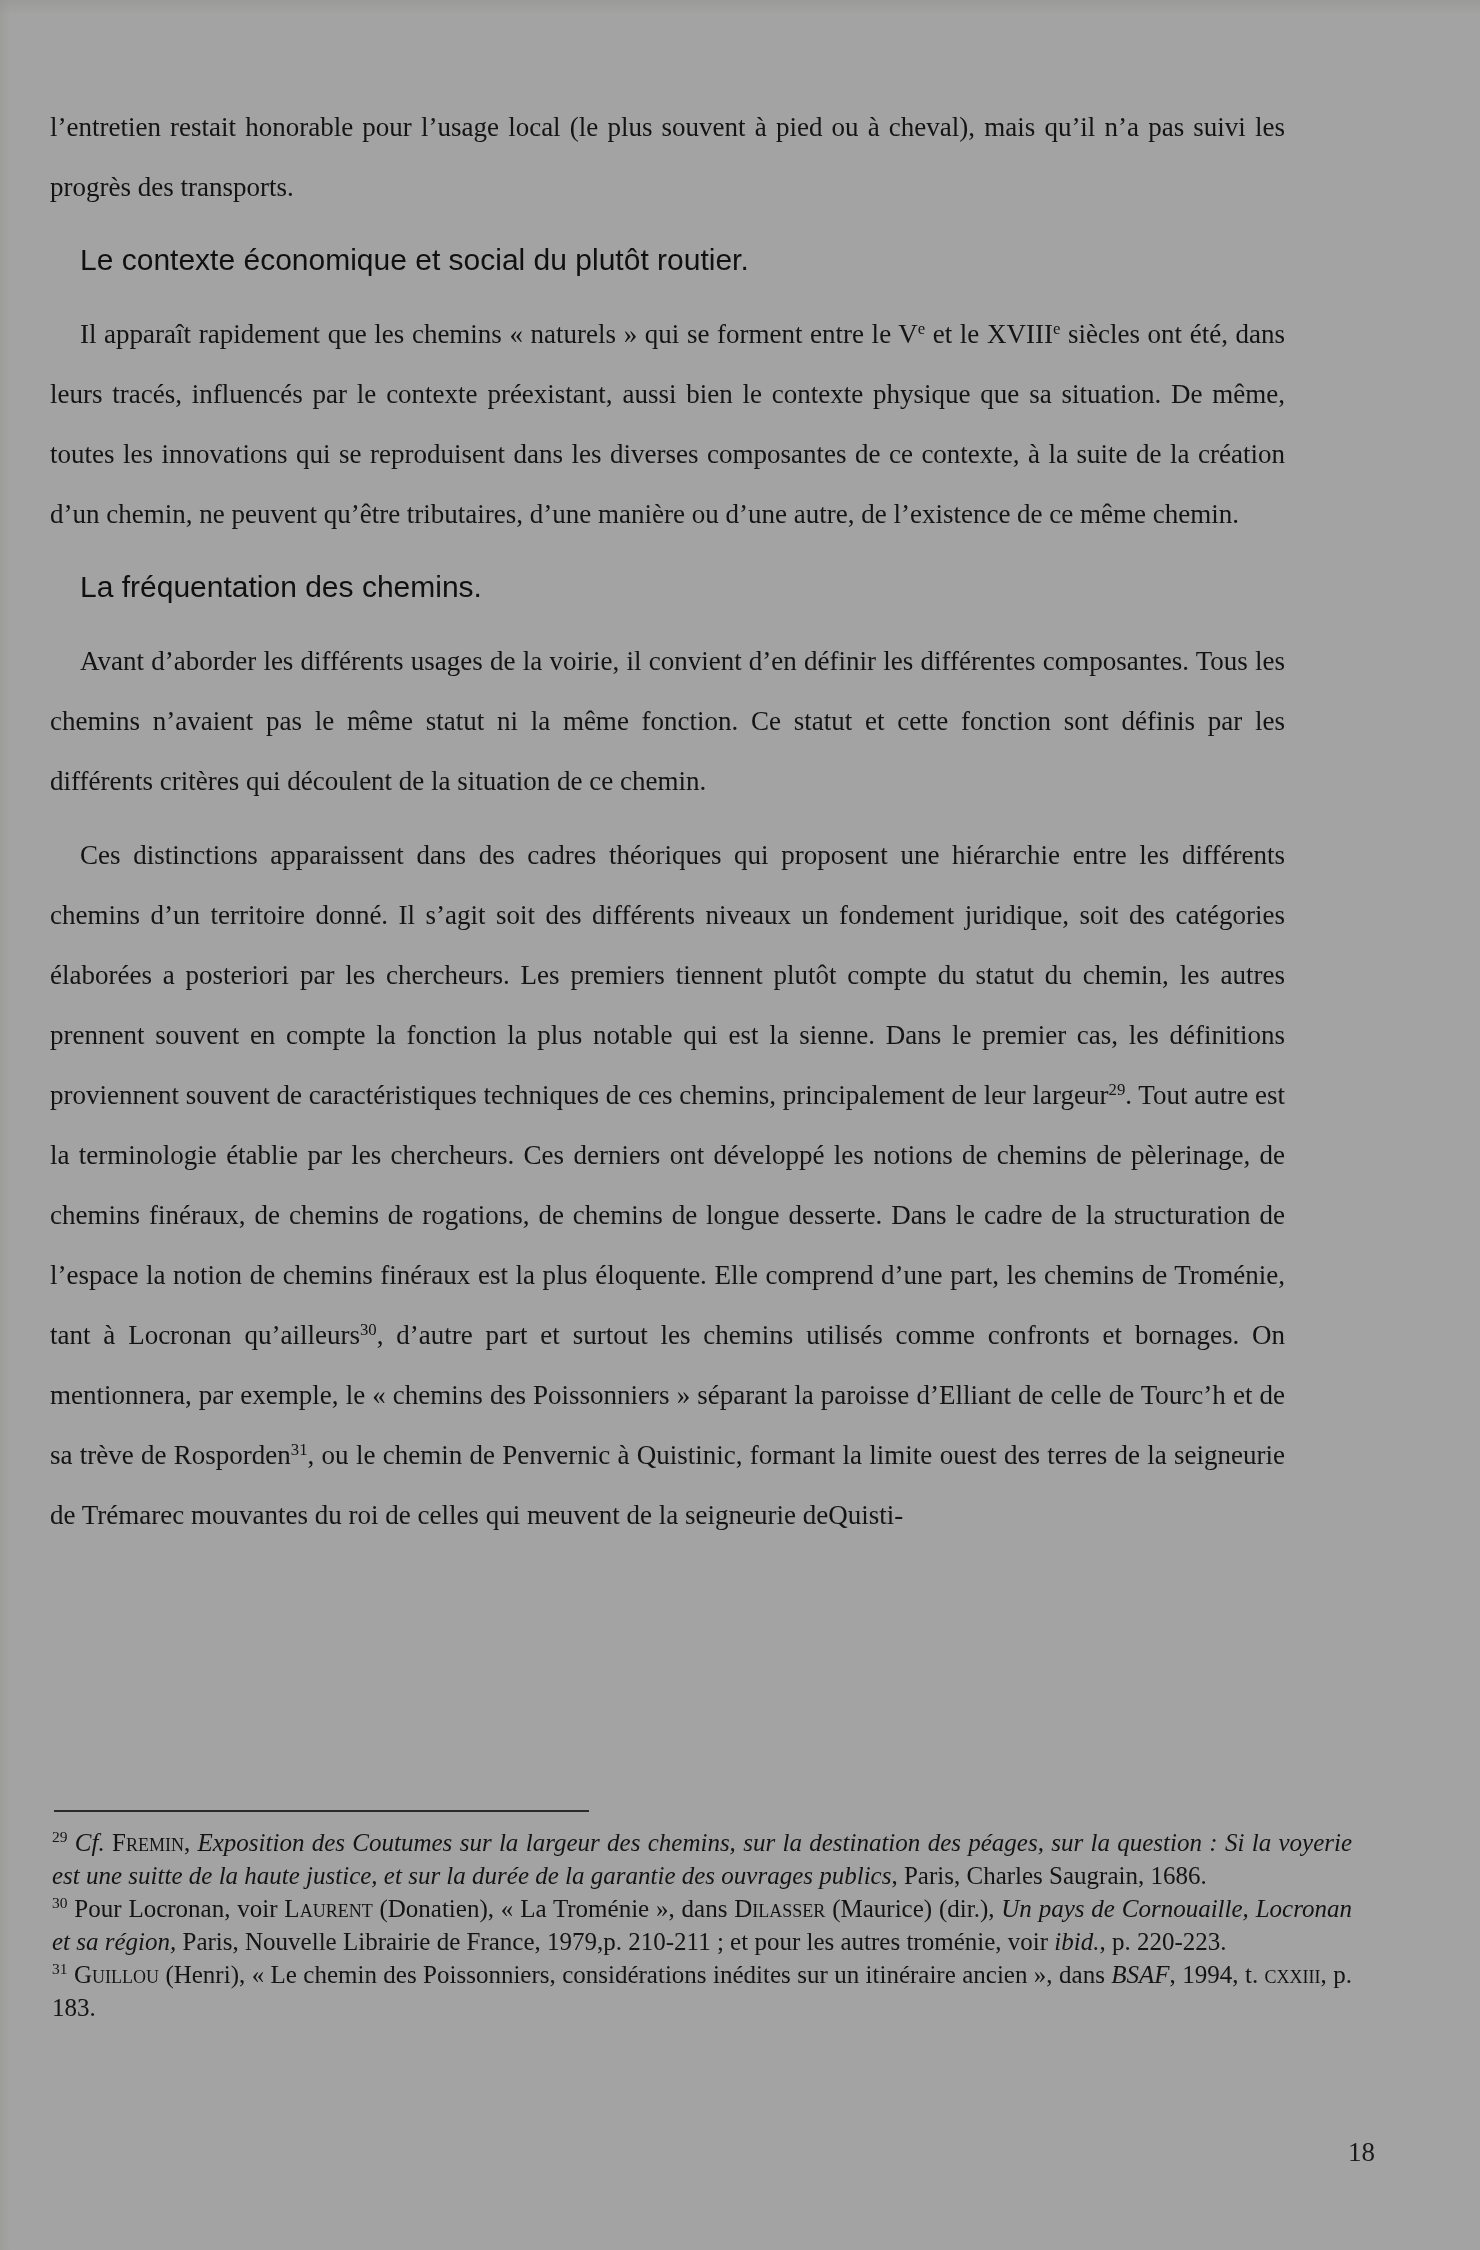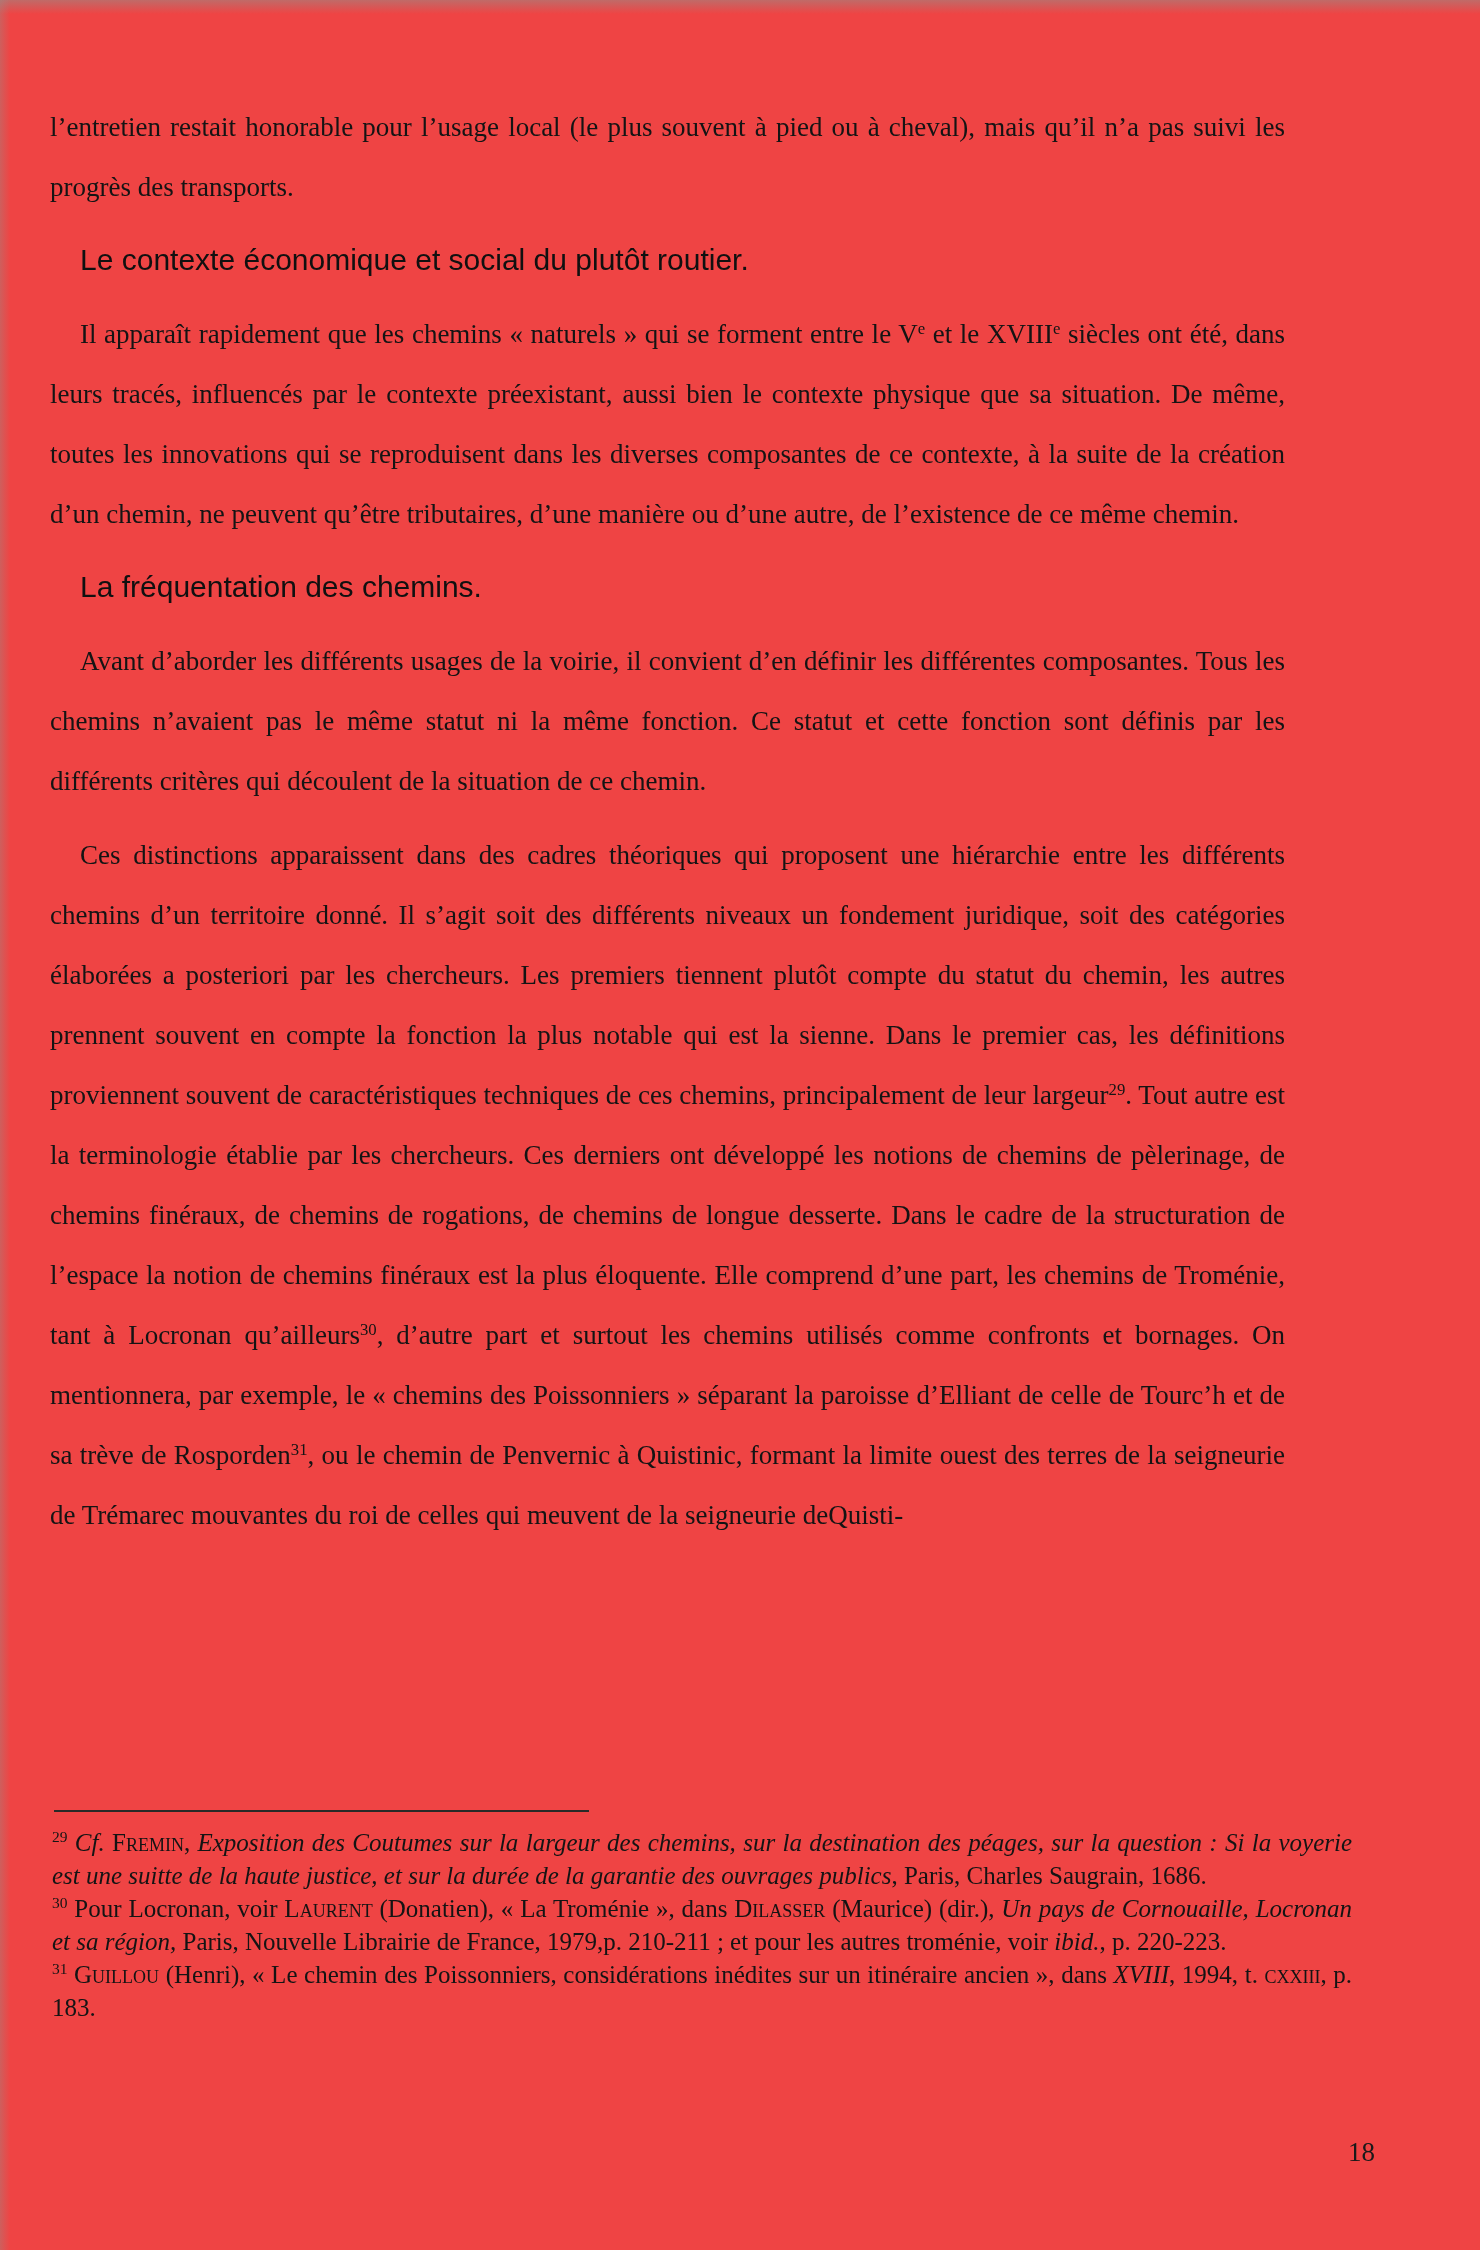--- a/index.html
+++ b/index.html
@@ -2,21 +2,21 @@
 <html lang="fr"><head>
 <meta charset="utf-8">
 <style>
   html, body { margin: 0; padding: 0; }
   body { background: #e8e8e6; }
 
   .page {
     position: relative;
     width: 1480px;
     height: 2250px;
-    background: #ef4444;
+    background: #a3a3a3;
     overflow: hidden;
     color: #141414;
     font-family: "Liberation Serif", serif;
   }
 
   
   .scan-edge-top {
     position: absolute; left: 0; top: 0; width: 100%; height: 14px;
     background: linear-gradient(to bottom, rgba(145,145,140,0.50), rgba(145,145,140,0));
   }
@@ -111,17 +111,17 @@
     <p class="body-para"><span>Ces distinctions apparaissent dans des cadres théoriques qui proposent une hiérarchie entre les différents chemins d’un territoire donné. Il s’agit soit des différents niveaux un fondement juridique, soit des catégories élaborées a posteriori par les chercheurs. Les premiers tiennent plutôt compte du statut du chemin, les autres prennent souvent en compte la fonction la plus notable qui est la sienne. Dans le premier cas, les définitions proviennent souvent de caractéristiques techniques de ces chemins, principalement de leur largeur</span><sup>29</sup><span>. Tout autre est la terminologie établie par les chercheurs. Ces derniers ont développé les notions de chemins de pèlerinage, de chemins finéraux, de chemins de rogations, de chemins de longue desserte. Dans le cadre de la structuration de l’espace la notion de chemins finéraux est la plus éloquente. Elle comprend d’une part, les chemins de Troménie, tant à Locronan qu’ailleurs</span><sup>30</sup><span>, d’autre part et surtout les chemins utilisés comme confronts et bornages. On mentionnera, par exemple, le « chemins des Poissonniers » séparant la paroisse d’Elliant de celle de Tourc’h et de sa trève de Rosporden</span><sup>31</sup><span>, ou le chemin de Penvernic à Quistinic, formant la limite ouest des terres de la seigneurie de Trémarec mouvantes du roi de celles qui meuvent de la seigneurie deQuisti-</span></p>
   </main>
 
   <footer class="footnotes">
     <div class="footnote-divider"></div>
 
     <p class="footnote"><sup class="fn-num">29</sup><span class="fn-text"><span> </span><span class="seg-i">Cf.</span><span> </span><span class="seg-sc">Fremin</span><span>, </span><span class="seg-i">Exposition des Coutumes sur la largeur des chemins, sur la destination des péages, sur la question : Si la voyerie est une suitte de la haute justice, et sur la durée de la garantie des ouvrages publics</span><span>, Paris, Charles Saugrain, 1686.</span></span></p>
 
     <p class="footnote"><sup class="fn-num">30</sup><span class="fn-text"><span> Pour Locronan, voir </span><span class="seg-sc">Laurent</span><span> (Donatien), « La Troménie », dans </span><span class="seg-sc">Dilasser</span><span> (Maurice) (dir.), </span><span class="seg-i">Un pays de Cornouaille, Locronan et sa région,</span><span> Paris, Nouvelle Librairie de France, 1979,p. 210-211 ; et pour les autres troménie, voir </span><span class="seg-i">ibid.</span><span>, p. 220-223.</span></span></p>
 
-    <p class="footnote"><sup class="fn-num">31</sup><span class="fn-text"><span> </span><span class="seg-sc">Guillou</span><span> (Henri), « Le chemin des Poissonniers, considérations inédites sur un itinéraire ancien », dans </span><span class="seg-i">XVIII</span><span>, 1994, t. </span><span class="seg-sc">cxxiii</span><span>, p. 183.</span></span></p>
+    <p class="footnote"><sup class="fn-num">31</sup><span class="fn-text"><span> </span><span class="seg-sc">Guillou</span><span> (Henri), « Le chemin des Poissonniers, considérations inédites sur un itinéraire ancien », dans </span><span class="seg-i">BSAF</span><span>, 1994, t. </span><span class="seg-sc">cxxiii</span><span>, p. 183.</span></span></p>
   </footer>
 
   <div class="page-number">18</div>
 </div>
 
 </body></html>

